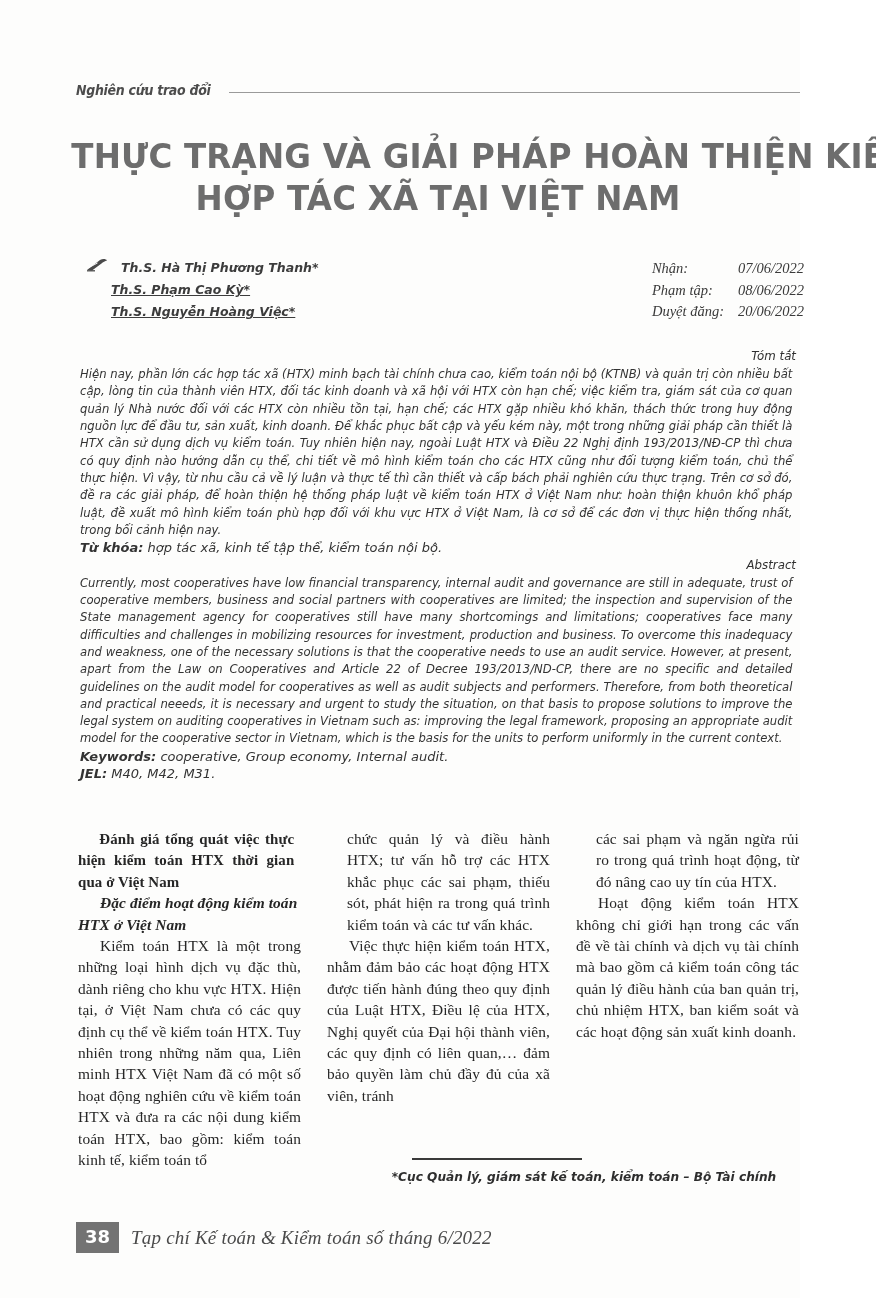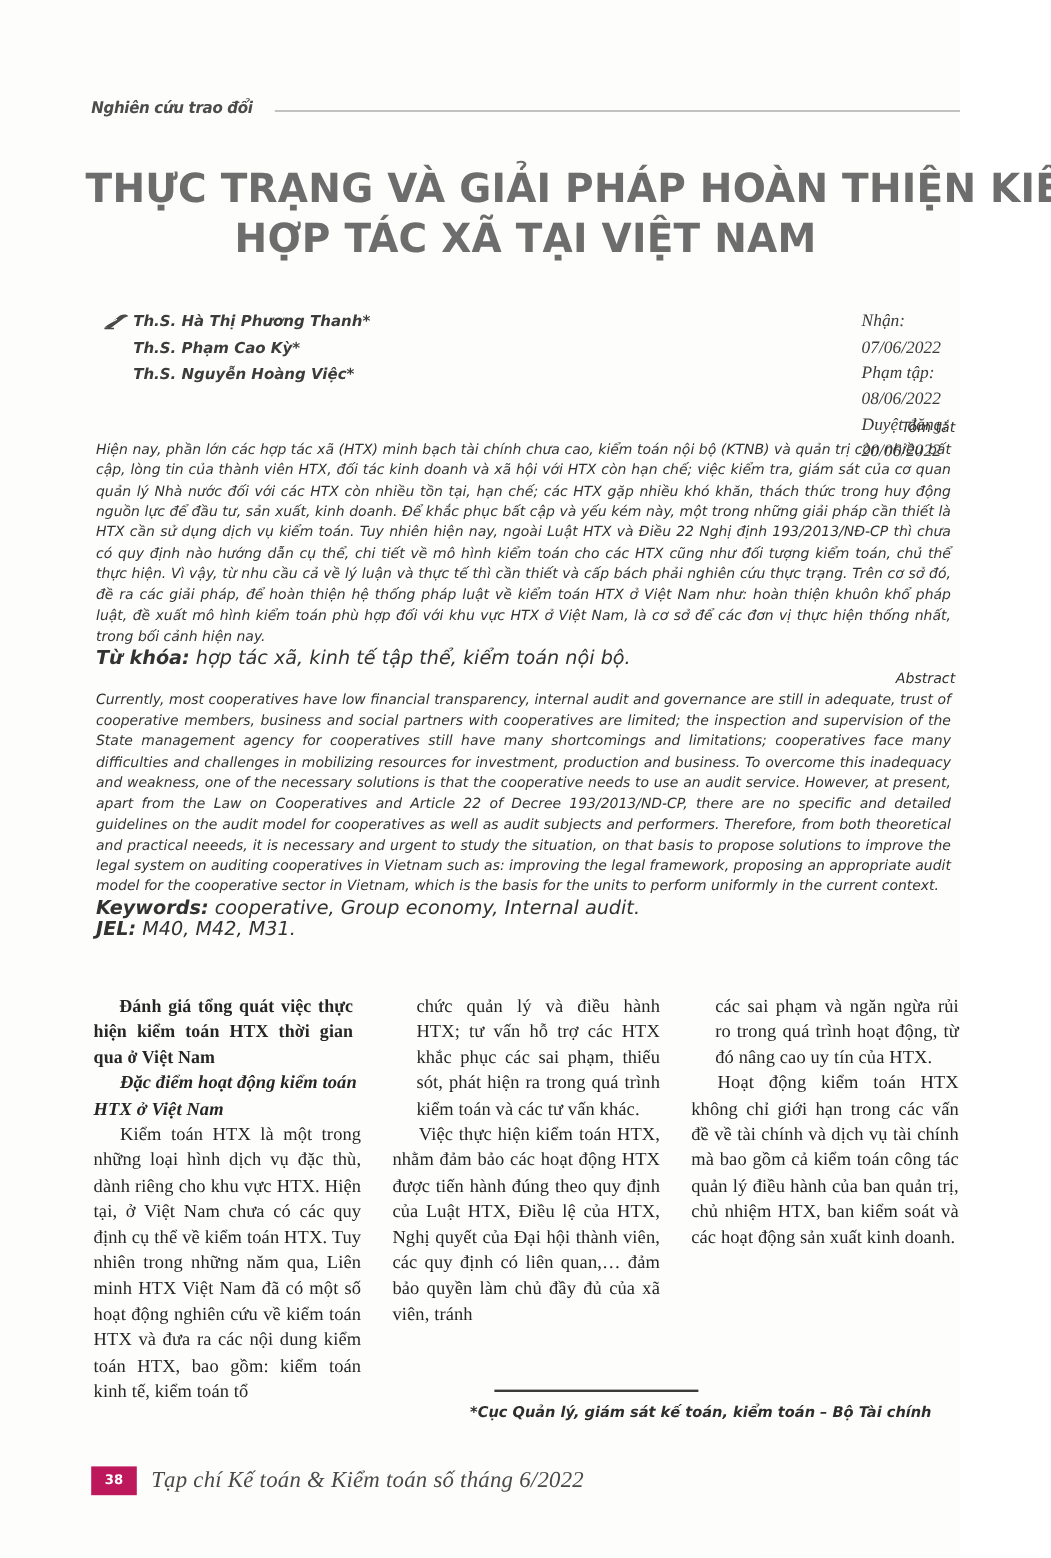--- a/index.html
+++ b/index.html
@@ -82,52 +82,50 @@
     align-items: flex-start;
   }
   .authors {
     display: flex;
     flex-direction: column;
     gap: 3px;
     padding-left: 2px;
   }
   .author-first {
     display: flex;
-    align-items: center;
-    gap: 3px;
+    gap: 13px;
   }
   .pen-icon {
     display: inline-block;
     width: 22px;
     height: 14px;
     flex: 0 0 22px;
   }
   .author-name {
     font-family: "DejaVu Sans", sans-serif;
     font-style: italic;
     font-weight: bold;
     font-size: 12.5px;
     line-height: 19px;
     color: #3c3c3c;
     white-space: nowrap;
   }
-  .author-indent { padding-left: 25px; }
+  .author-indent { padding-left: 25px; text-decoration: underline; }
 
   .dates {
     font-family: "Liberation Serif", serif;
     font-style: italic;
     font-size: 14.5px;
     line-height: 21.5px;
     color: #3a3a3a;
     padding-right: 12px;
   }
   .date-row {
     display: flex;
     white-space: nowrap;
-    flex-direction: column;
   }
   .date-label { width: 86px; }
   .date-value { }
 
   
   .abs-wrap {
     position: absolute;
     left: 80px;
     top: 348px;
     width: 716px;
@@ -149,21 +147,21 @@
     line-height: 17.35px;
     color: #333333;
     text-align: justify;
     transform: scaleX(0.995);
     transform-origin: left top;
   }
   .abs-body.en { line-height: 17.3px; }
   .kw-line {
     font-family: "DejaVu Sans", sans-serif;
     font-style: italic;
-    font-size: 16px;
+    font-size: 13px;
     line-height: 17.3px;
     color: #333333;
   }
   .kw-lead {
     font-weight: bold;
   }
 
   
   .cols {
     position: absolute;
@@ -241,25 +239,25 @@
   
   .footer {
     position: absolute;
     left: 76px;
     top: 1222px;
     display: flex;
     align-items: center;
     gap: 12px;
   }
   .page-num {
-    background: #be185d;
+    background: #737373;
     color: #ffffff;
     font-family: "DejaVu Sans", sans-serif;
     font-weight: bold;
-    font-size: 11px;
+    font-size: 18px;
     line-height: 1;
     padding: 6px 9px 7px 9px;
     min-width: 20px;
     text-align: center;
   }
   .journal-line {
     font-family: "Liberation Serif", serif;
     font-style: italic;
     font-size: 19px;
     color: #4a4a4a;

